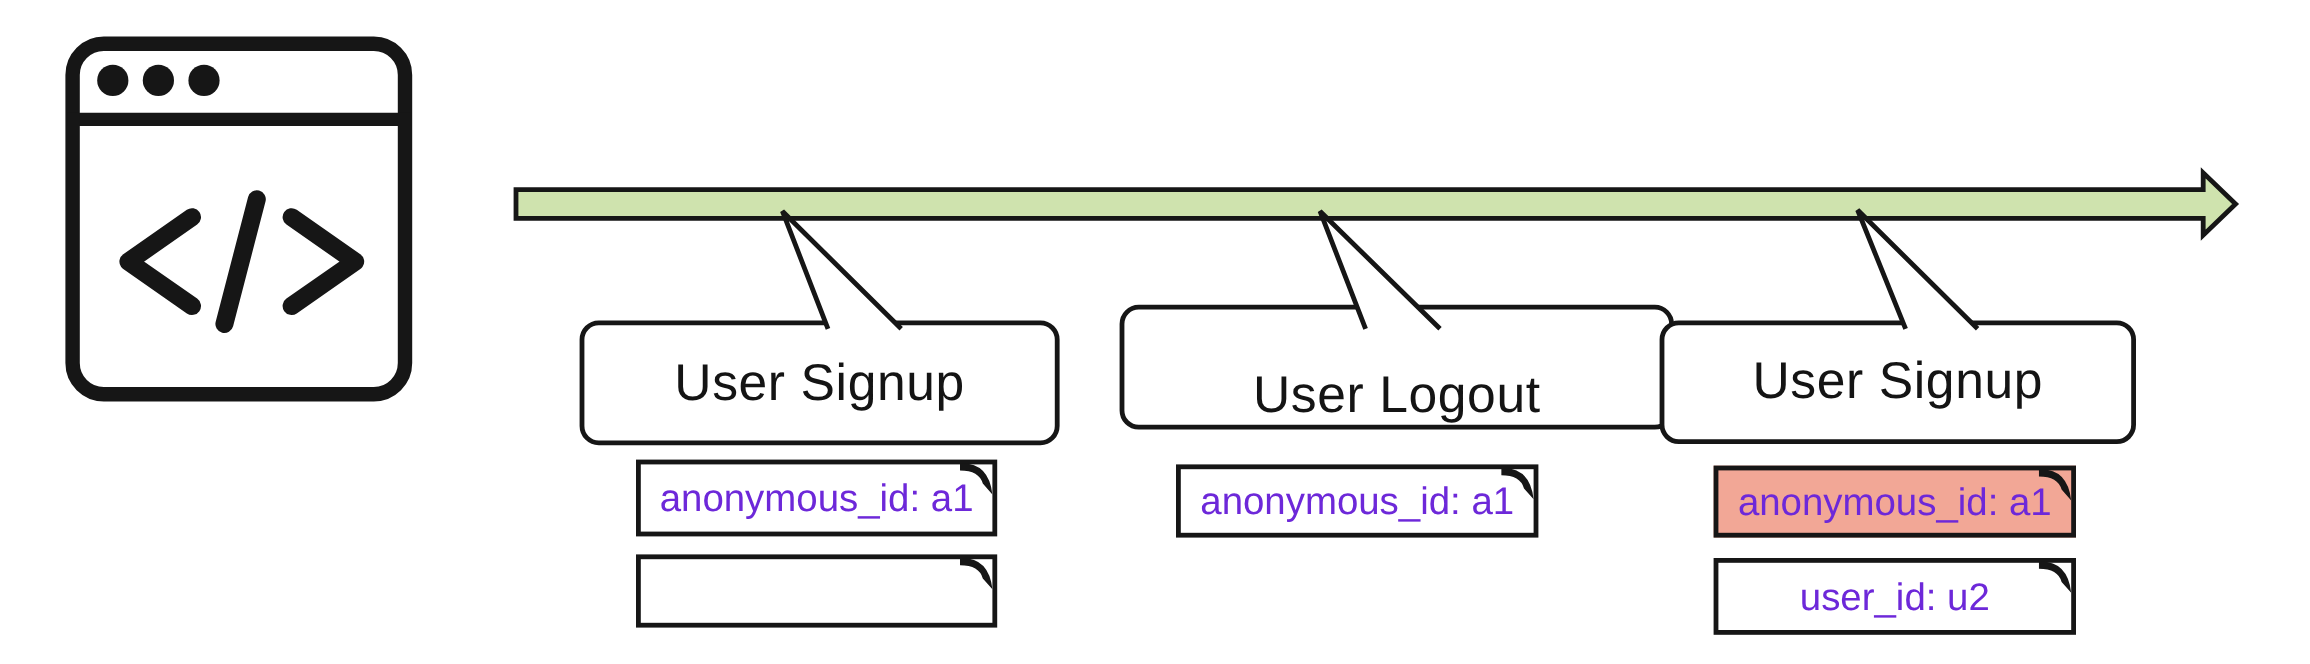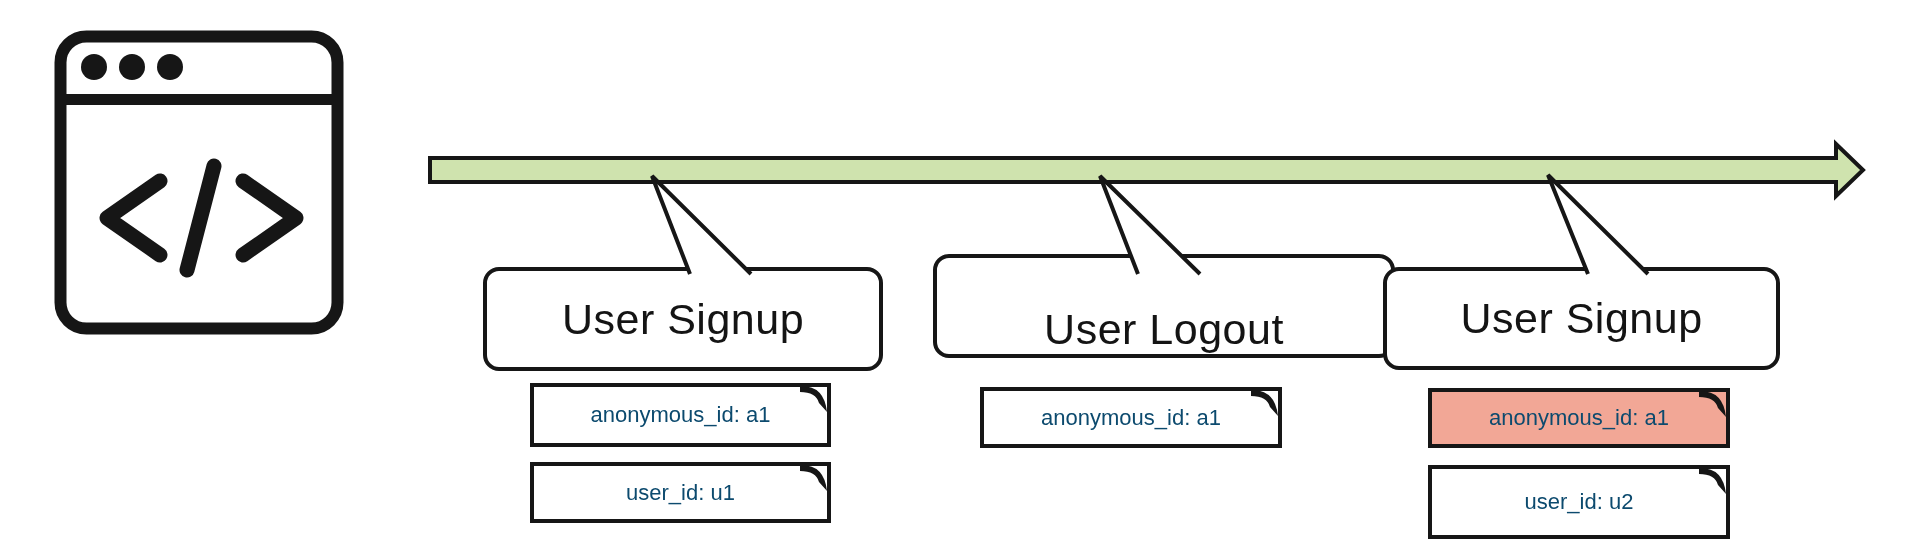--- a/index.html
+++ b/index.html
@@ -50,29 +50,29 @@
     position: absolute;
     box-sizing: border-box;
     background: #ffffff;
     border: 4px solid #161616;
     display: flex;
     align-items: center;
     justify-content: center;
     z-index: 2;
   }
   .tag .tag-text {
-    font-size: 22px;
-    color: #0c4a6e;
+    font-size: 32px;
+    color: #6d28d9;
     white-space: nowrap;
   }
   .t1a { left: 530px;  top: 383px; width: 301px; height: 64px; }
   .t1b { left: 530px;  top: 462px; width: 301px; height: 61px; }
   .t2a { left: 980px;  top: 387px; width: 302px; height: 61px; }
   .t3a { left: 1428px; top: 388px; width: 302px; height: 60px; }
-  .t3b { left: 1428px; top: 465px; width: 302px; height: 74px; }
+  .t3b { left: 1428px; top: 465px; width: 302px; height: 64px; }
 
   .fold {
     position: absolute;
     top: -6px;
     right: -13px;
     width: 40px;
     height: 36px;
   }
 </style>
 </head>
@@ -92,21 +92,20 @@
     <span class="title">User Signup</span>
   </div>
 
   <div class="tag t1a">
     <span class="tag-text">anonymous_id: a1</span>
     <svg class="fold" viewBox="0 0 40 36">
       <path d="M0 5 Q24 4 27 31 L19 22 Q16 11 0 11 Z" fill="#161616"></path>
     </svg>
   </div>
   <div class="tag t1b">
-    <span class="tag-text">user_id: u1</span>
     <svg class="fold" viewBox="0 0 40 36">
       <path d="M0 5 Q24 4 27 31 L19 22 Q16 11 0 11 Z" fill="#161616"></path>
     </svg>
   </div>
 
   <div class="tag t2a">
     <span class="tag-text">anonymous_id: a1</span>
     <svg class="fold" viewBox="0 0 40 36">
       <path d="M0 5 Q24 4 27 31 L19 22 Q16 11 0 11 Z" fill="#161616"></path>
     </svg>

